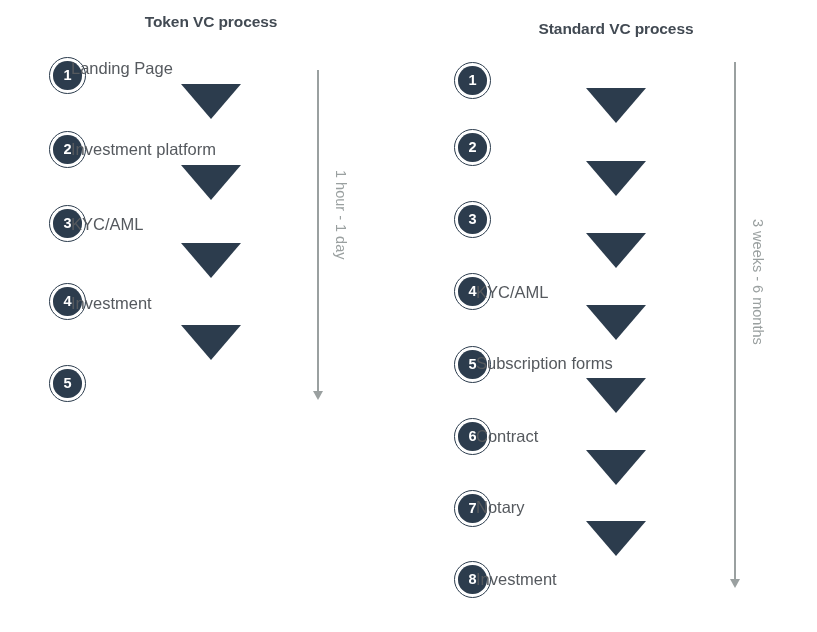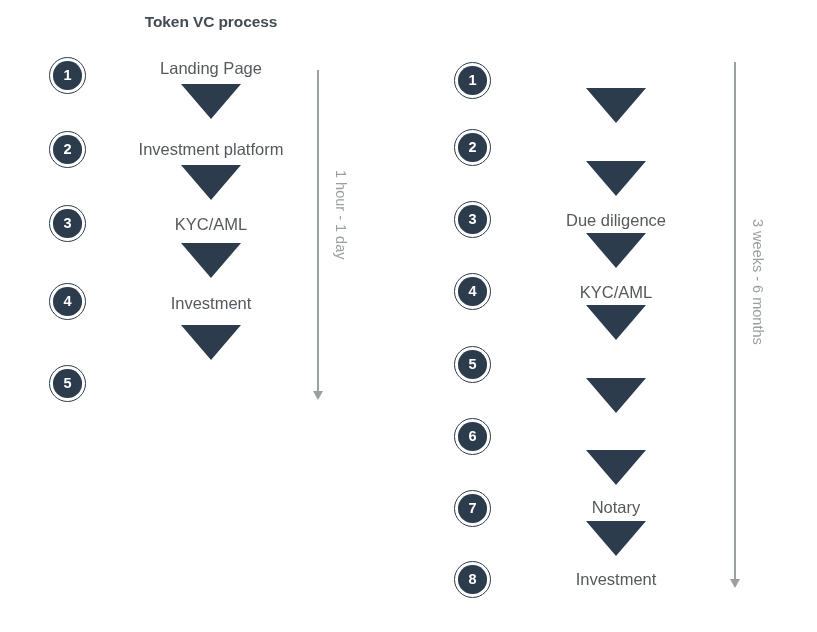--- a/index.html
+++ b/index.html
@@ -61,21 +61,21 @@
     align-items: center;
     justify-content: center;
     line-height: 1;
   }
 
   
   .step-label {
     position: absolute;
     font-size: 16.5px;
     color: #55595e;
-    text-align: center;
+    text-align: left;
     white-space: nowrap;
     line-height: 1;
   }
   .step-label.left  { left: 59px;  width: 280px; }
   .step-label.right { left: 464px; width: 280px; }
 
   
   .tri {
     position: absolute;
     width: 0;
@@ -139,20 +139,21 @@
 
   <div class="tri" style="left:169px; top:84px;"></div>
   <div class="tri" style="left:169px; top:165px;"></div>
   <div class="tri" style="left:169px; top:243px;"></div>
   <div class="tri" style="left:169px; top:325px;"></div>
 
   <div class="arrow-line" style="left:305px; top:70px; height:322px;"></div>
   <div class="arrow-head" style="left:300.7px; top:391px;"></div>
   <div class="arrow-label" style="left:336px; top:170px;">1 hour - 1 day</div>
 
+  <div class="col-title" id="title-right">Standard VC process</div>
 
   <div class="step-circle" style="left:442px; top:62px;">
     <div class="disc">1</div>
   </div>
   <div class="step-circle" style="left:442px; top:129px;">
     <div class="disc">2</div>
   </div>
   <div class="step-circle" style="left:442px; top:201px;">
     <div class="disc">3</div>
   </div>
@@ -165,22 +166,23 @@
   <div class="step-circle" style="left:442px; top:418px;">
     <div class="disc">6</div>
   </div>
   <div class="step-circle" style="left:442px; top:490px;">
     <div class="disc">7</div>
   </div>
   <div class="step-circle" style="left:442px; top:561px;">
     <div class="disc">8</div>
   </div>
 
-  <div class="step-label right" style="top:212px;">Due diligence</div>
   <div class="step-label right" style="top:284px;">KYC/AML</div>
+  <div class="step-label right" style="top:355px;">Subscription forms</div>
+  <div class="step-label right" style="top:428px;">Contract</div>
   <div class="step-label right" style="top:499px;">Notary</div>
   <div class="step-label right" style="top:571px;">Investment</div>
 
   <div class="tri" style="left:574px; top:88px;"></div>
   <div class="tri" style="left:574px; top:161px;"></div>
   <div class="tri" style="left:574px; top:233px;"></div>
   <div class="tri" style="left:574px; top:305px;"></div>
   <div class="tri" style="left:574px; top:378px;"></div>
   <div class="tri" style="left:574px; top:450px;"></div>
   <div class="tri" style="left:574px; top:521px;"></div>

